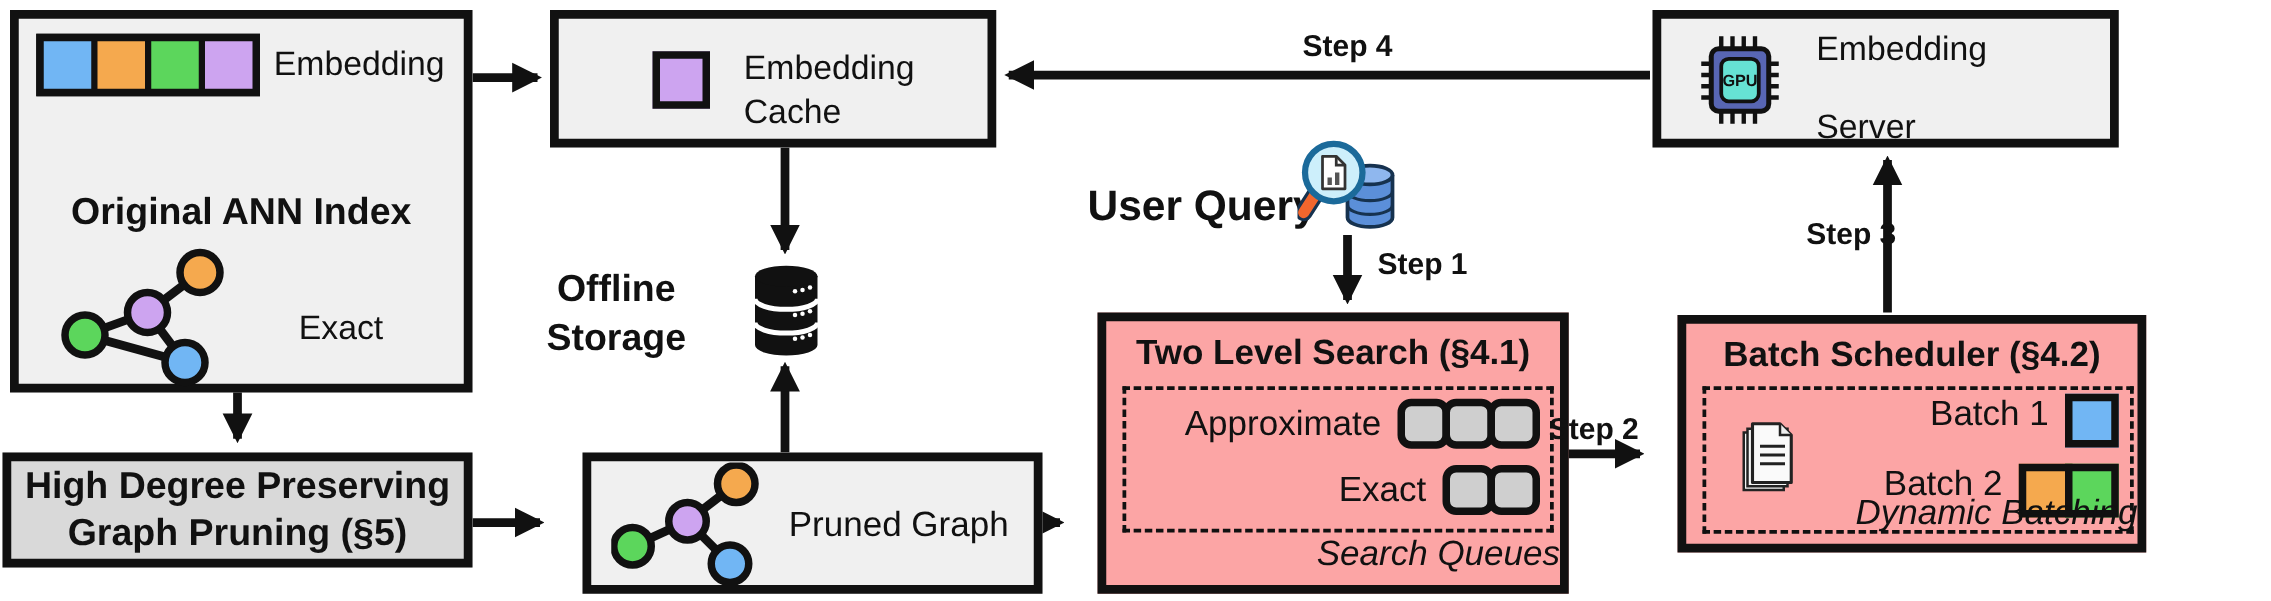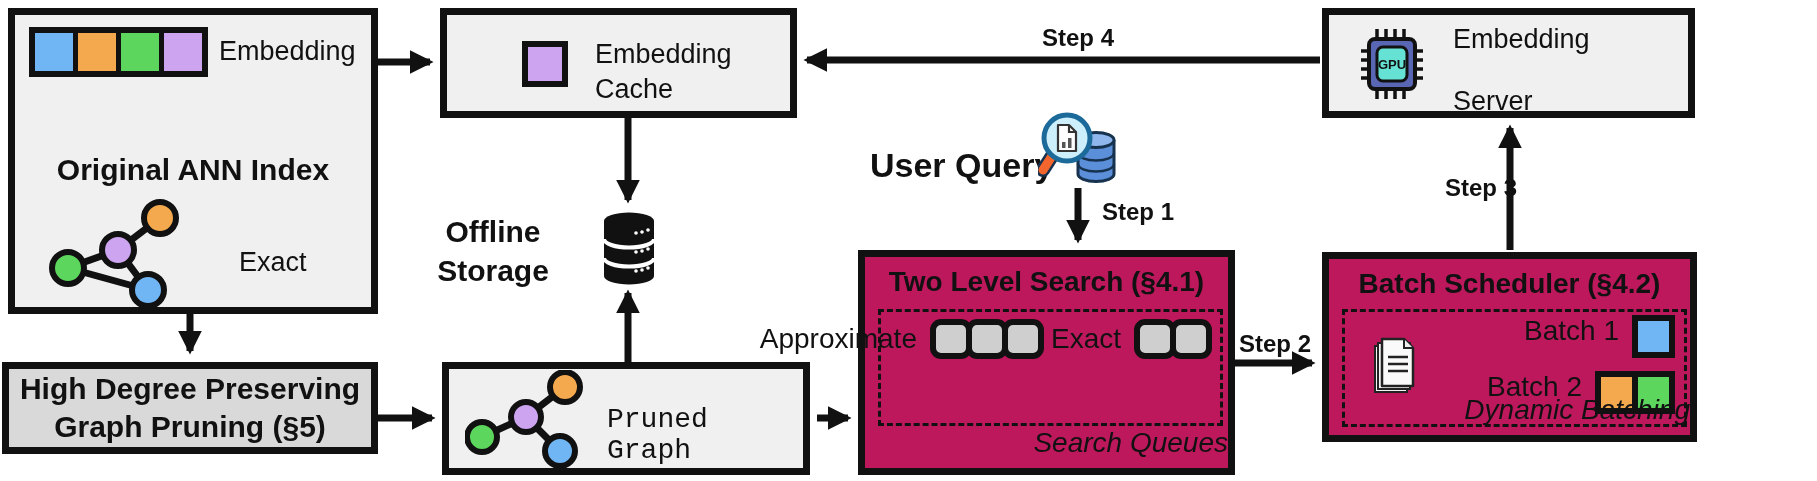--- a/index.html
+++ b/index.html
@@ -2,21 +2,21 @@
 <html><head>
 <meta charset="utf-8">
 <style>
   html,body{margin:0;padding:0;background:#ffffff;}
   #stage{
     position:relative;width:1817px;height:481px;background:#ffffff;
     font-family:"Liberation Sans", sans-serif;color:#111;overflow:hidden;
   }
   .box{position:absolute;border:7px solid #111;box-sizing:border-box;}
   .light{background:#f0f0f0;}
-  .gray{background:#be185d;}
+  .gray{background:#fca5a5;margin-left:20px;}
   .abs{position:absolute;}
   .lbl{font-size:27px;}
   .step{position:absolute;font-weight:bold;font-size:24px;}
 
   
   .emb-strip{position:absolute;left:14px;top:12px;display:flex;gap:5px;
     border:6px solid #111;background:#111;}
   .emb-cell{width:38px;height:38px;}
 
   
@@ -38,21 +38,21 @@
 
   
   .pruned-label{position:absolute;left:158px;top:35px;font-size:28px;}
 
   
   .panel-title{position:absolute;left:0;right:0;top:9px;text-align:center;
     font-weight:bold;font-size:28px;}
   .dashed{position:absolute;border:3px dashed #111;box-sizing:border-box;}
   .panel-footer{position:absolute;left:0;right:0;bottom:9px;text-align:right;font-size:28px;font-style:italic;}
 
-  .q-rows{position:absolute;right:8px;top:4px;display:flex;gap:7px;}
+  .q-rows{position:absolute;right:8px;top:4px;display:flex;flex-direction:column;gap:7px;}
   .q-row{display:flex;align-items:center;justify-content:flex-end;gap:13px;height:46px;}
   .q-label{font-size:28px;text-align:right;}
   .q-cells{display:flex;}
   .q-cell{width:30px;height:28px;background:#cfcfcf;border:6px solid #111;border-radius:11px;}
   .q-cell + .q-cell{margin-left:-6px;}
 
   .b-rows{position:absolute;right:9px;top:3px;display:flex;flex-direction:column;gap:6px;}
   .b-row{display:flex;justify-content:flex-end;gap:13px;height:50px;}
   .b-label{font-size:28px;}
   .b-cells{display:flex;}
@@ -148,21 +148,21 @@
         <circle cx="46" cy="19" r="1.8"></circle>
       <circle cx="34" cy="41" r="1.8"></circle>
         <circle cx="40" cy="40" r="1.8"></circle>
         <circle cx="46" cy="38" r="1.8"></circle>
       <circle cx="34" cy="60" r="1.8"></circle>
         <circle cx="40" cy="59" r="1.8"></circle>
         <circle cx="46" cy="57" r="1.8"></circle>
     </g>
   </svg>
 
-  <div class="box light" id="box-pruned" style="left:442px;top:362px;width:368px;height:113px;font-family:Liberation Mono, monospace;">
+  <div class="box light" id="box-pruned" style="left:466px;top:362px;width:368px;height:113px;">
     <svg class="abs" style="left:16px;top:1px;" width="152" height="98" viewBox="0 0 152 98">
       <g stroke="#111" stroke-width="7">
         <line x1="61" y1="47" x2="100" y2="17"></line>
         <line x1="61" y1="47" x2="17" y2="67"></line>
         <line x1="61" y1="47" x2="95" y2="81"></line>
       </g>
       <g stroke="#111" stroke-width="6">
         <circle cx="100" cy="17" r="15" fill="#f5a94e"></circle>
         <circle cx="61" cy="47" r="15" fill="#cda4f0"></circle>
         <circle cx="17" cy="67" r="15" fill="#5cd65c"></circle>

